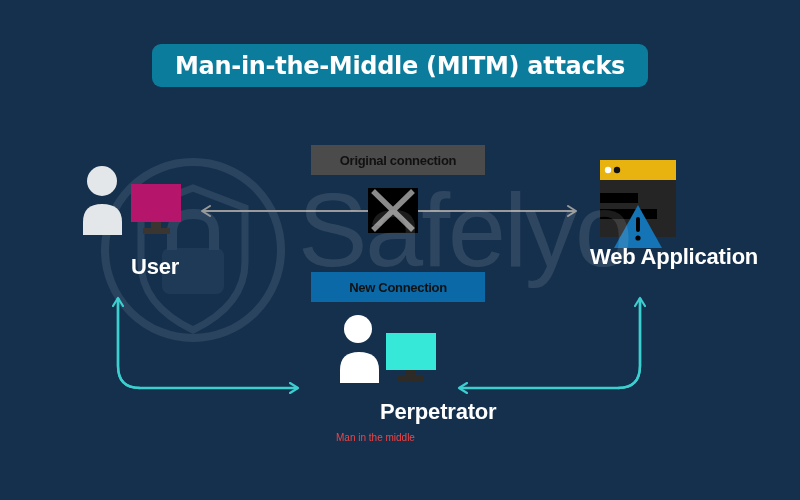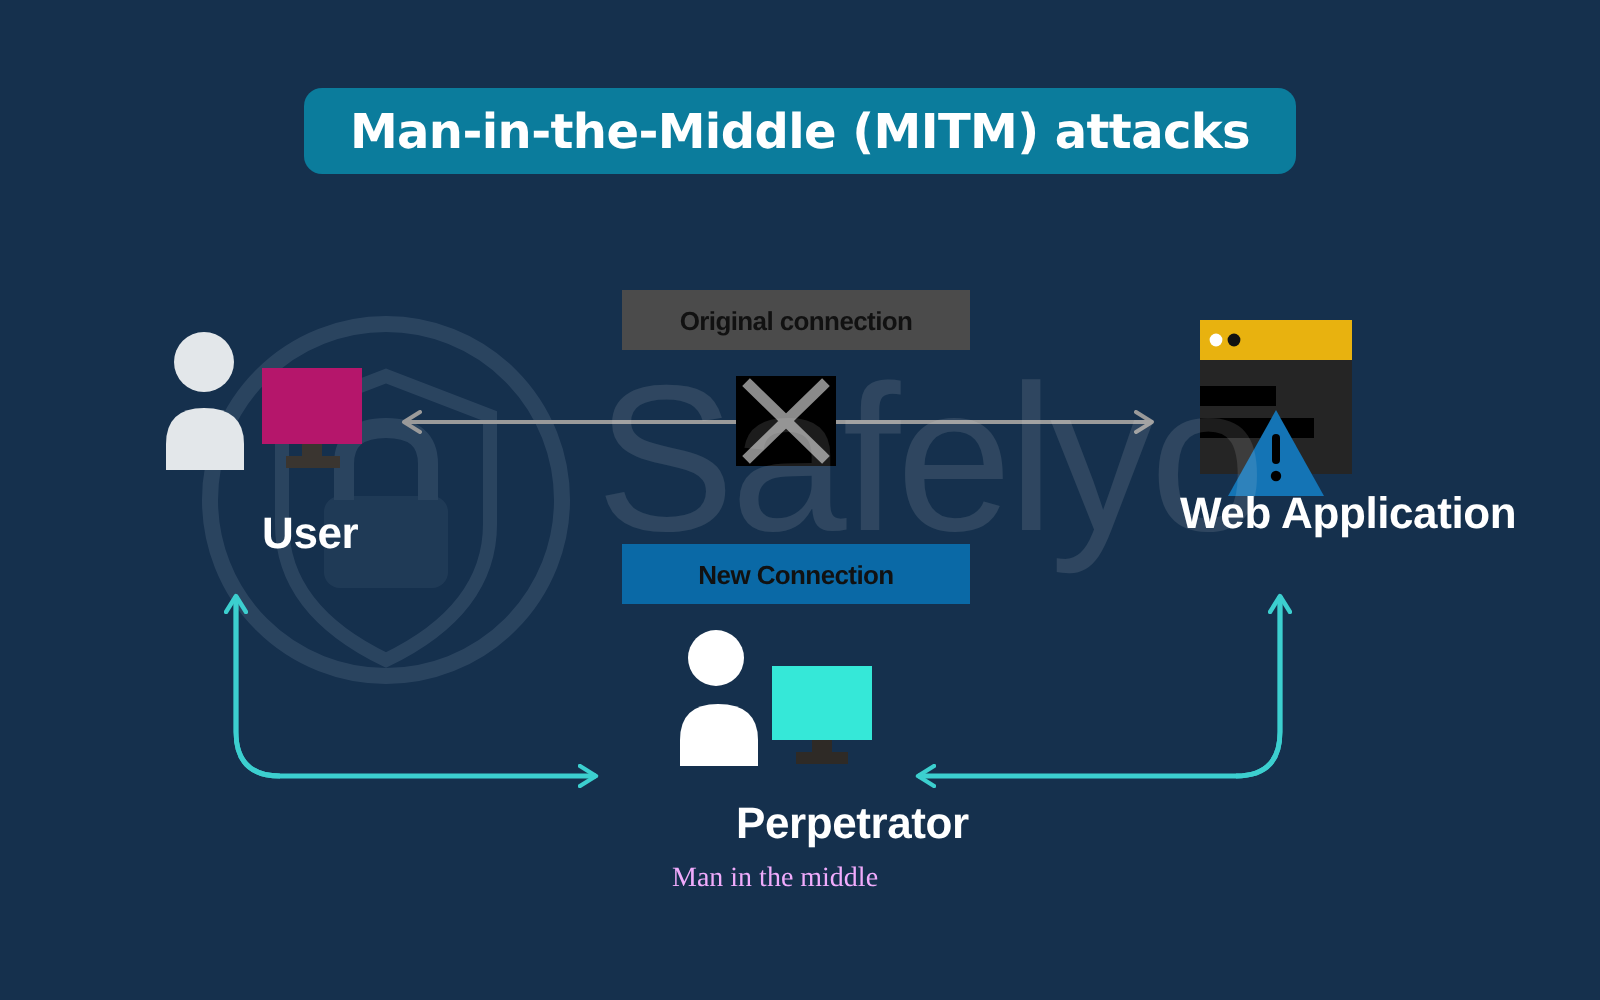--- a/index.html
+++ b/index.html
@@ -25,22 +25,22 @@
     letter-spacing:-0.3px;
   }
   .orig { top:145px; background:#4b4b4b; }
   .newc { top:272px; background:#0a69a6;text-align:right; }
   .node-label {
     color:#fff; font-weight:bold; font-size:22px;
     font-family:"Liberation Sans", sans-serif;
     white-space:nowrap; letter-spacing:-0.2px;margin-left:32px;
   }
   .sub-label {
-    color:#f0abfc; font-size:14px;
-    font-family:Liberation Serif, serif;
+    color:#ef4444; font-size:10px;
+    font-family:Liberation Sans, sans-serif;
     white-space:nowrap;
   }
   svg { position:absolute; left:0; top:0; }
 </style>
 </head>
 <body>
 
 <svg width="800" height="500" viewBox="0 0 800 500">
   <defs>
     <marker id="tealHead" markerWidth="12" markerHeight="12" refX="9" refY="6" orient="auto" markerUnits="userSpaceOnUse">
@@ -102,14 +102,14 @@
 
 <div class="abs" style="left:298px; top:178px; font-family:'Liberation Sans',sans-serif; font-size:104px; color:#e5e5e5; opacity:0.12; letter-spacing:-2px; line-height:1;">Safelyo</div>
 
 <div class="abs title-pill">Man-in-the-Middle (MITM) attacks</div>
 
 <div class="abs conn-box orig">Original connection</div>
 <div class="abs conn-box newc">New Connection</div>
 
 <div class="abs node-label" style="left:99px; top:254px;">User</div>
 <div class="abs node-label" style="left:558px; top:244px;">Web Application</div>
-<div class="abs node-label" style="left:336px; top:399px;text-align:right;">Perpetrator</div>
+<div class="abs node-label" style="left:348px; top:399px;text-align:right;">Perpetrator</div>
 <div class="abs sub-label" style="left:336px; top:432px;">Man in the middle</div>
 
 </body></html>

